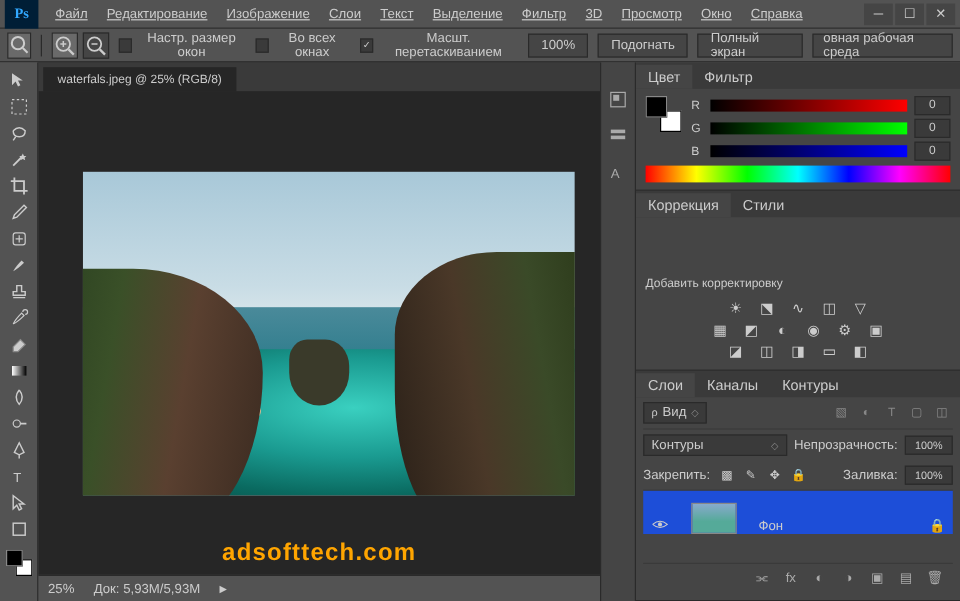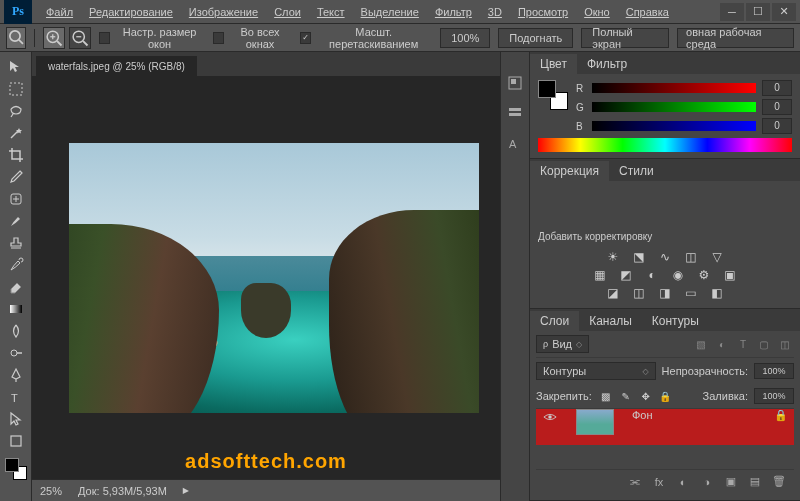--- a/index.html
+++ b/index.html
@@ -66,21 +66,21 @@
 .layers-panel .layer-top { display:flex; align-items:center; gap:6px; padding:4px 0; border-bottom:1px solid #3a3a3a; }
 .dd-small { height:18px; padding:0 6px; background:#3a3a3a; border:1px solid #2a2a2a; display:flex; align-items:center; font-size:10px; gap:4px; }
 .filter-icons { display:flex; gap:3px; margin-left:auto; }
 .fi { width:18px; height:16px; display:flex; align-items:center; justify-content:center; font-size:10px; color:#888; }
 .layer-opts { display:flex; align-items:center; gap:6px; padding:4px 0; font-size:10px; }
 .pct-box { width:40px; height:16px; background:#3a3a3a; border:1px solid #2a2a2a; text-align:center; line-height:14px; font-size:9px; }
 .layer-lock { display:flex; align-items:center; gap:6px; padding:4px 0; font-size:10px; border-bottom:1px solid #3a3a3a; }
 .lock-icons { display:flex; gap:4px; }
 .li { width:16px; height:14px; display:flex; align-items:center; justify-content:center; font-size:10px; }
 .layer-list { min-height:60px; }
-.layer-row { display:flex; align-items:flex-start; height:36px; background:#b91c1c; padding:0 6px; gap:18px; }
+.layer-row { display:flex; align-items:flex-end; height:36px; background:#1d4ed8; padding:0 6px; gap:18px; }
 .eye { width:16px; height:16px; display:flex; align-items:center; justify-content:center; }
 .thumb { width:38px; height:26px; background:linear-gradient(#8ac,#5a9 60%); border:1px solid #888; }
 .lock-end { margin-left:auto; }
 .layer-bottom { height:24px; display:flex; align-items:center; justify-content:flex-end; gap:6px; padding:0 6px; border-top:1px solid #3a3a3a; }
 .lb-icon { width:18px; height:16px; display:flex; align-items:center; justify-content:center; font-size:11px; color:#aaa; cursor:pointer; }
 .sep { width:1px; height:18px; background:#2a2a2a; }
 .chev { font-size:8px; color:#888; }
 </style>
 </head>
 <body>

